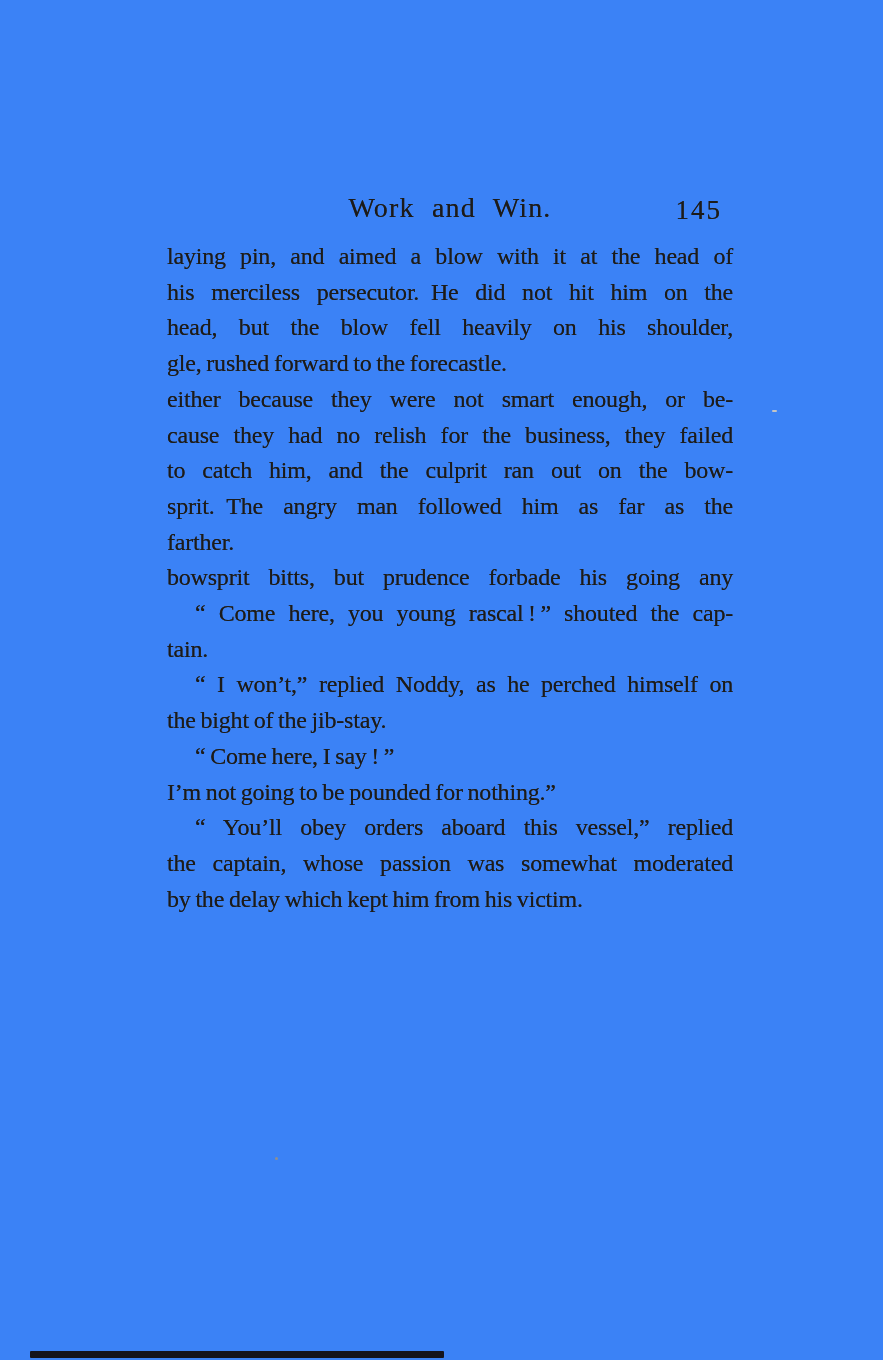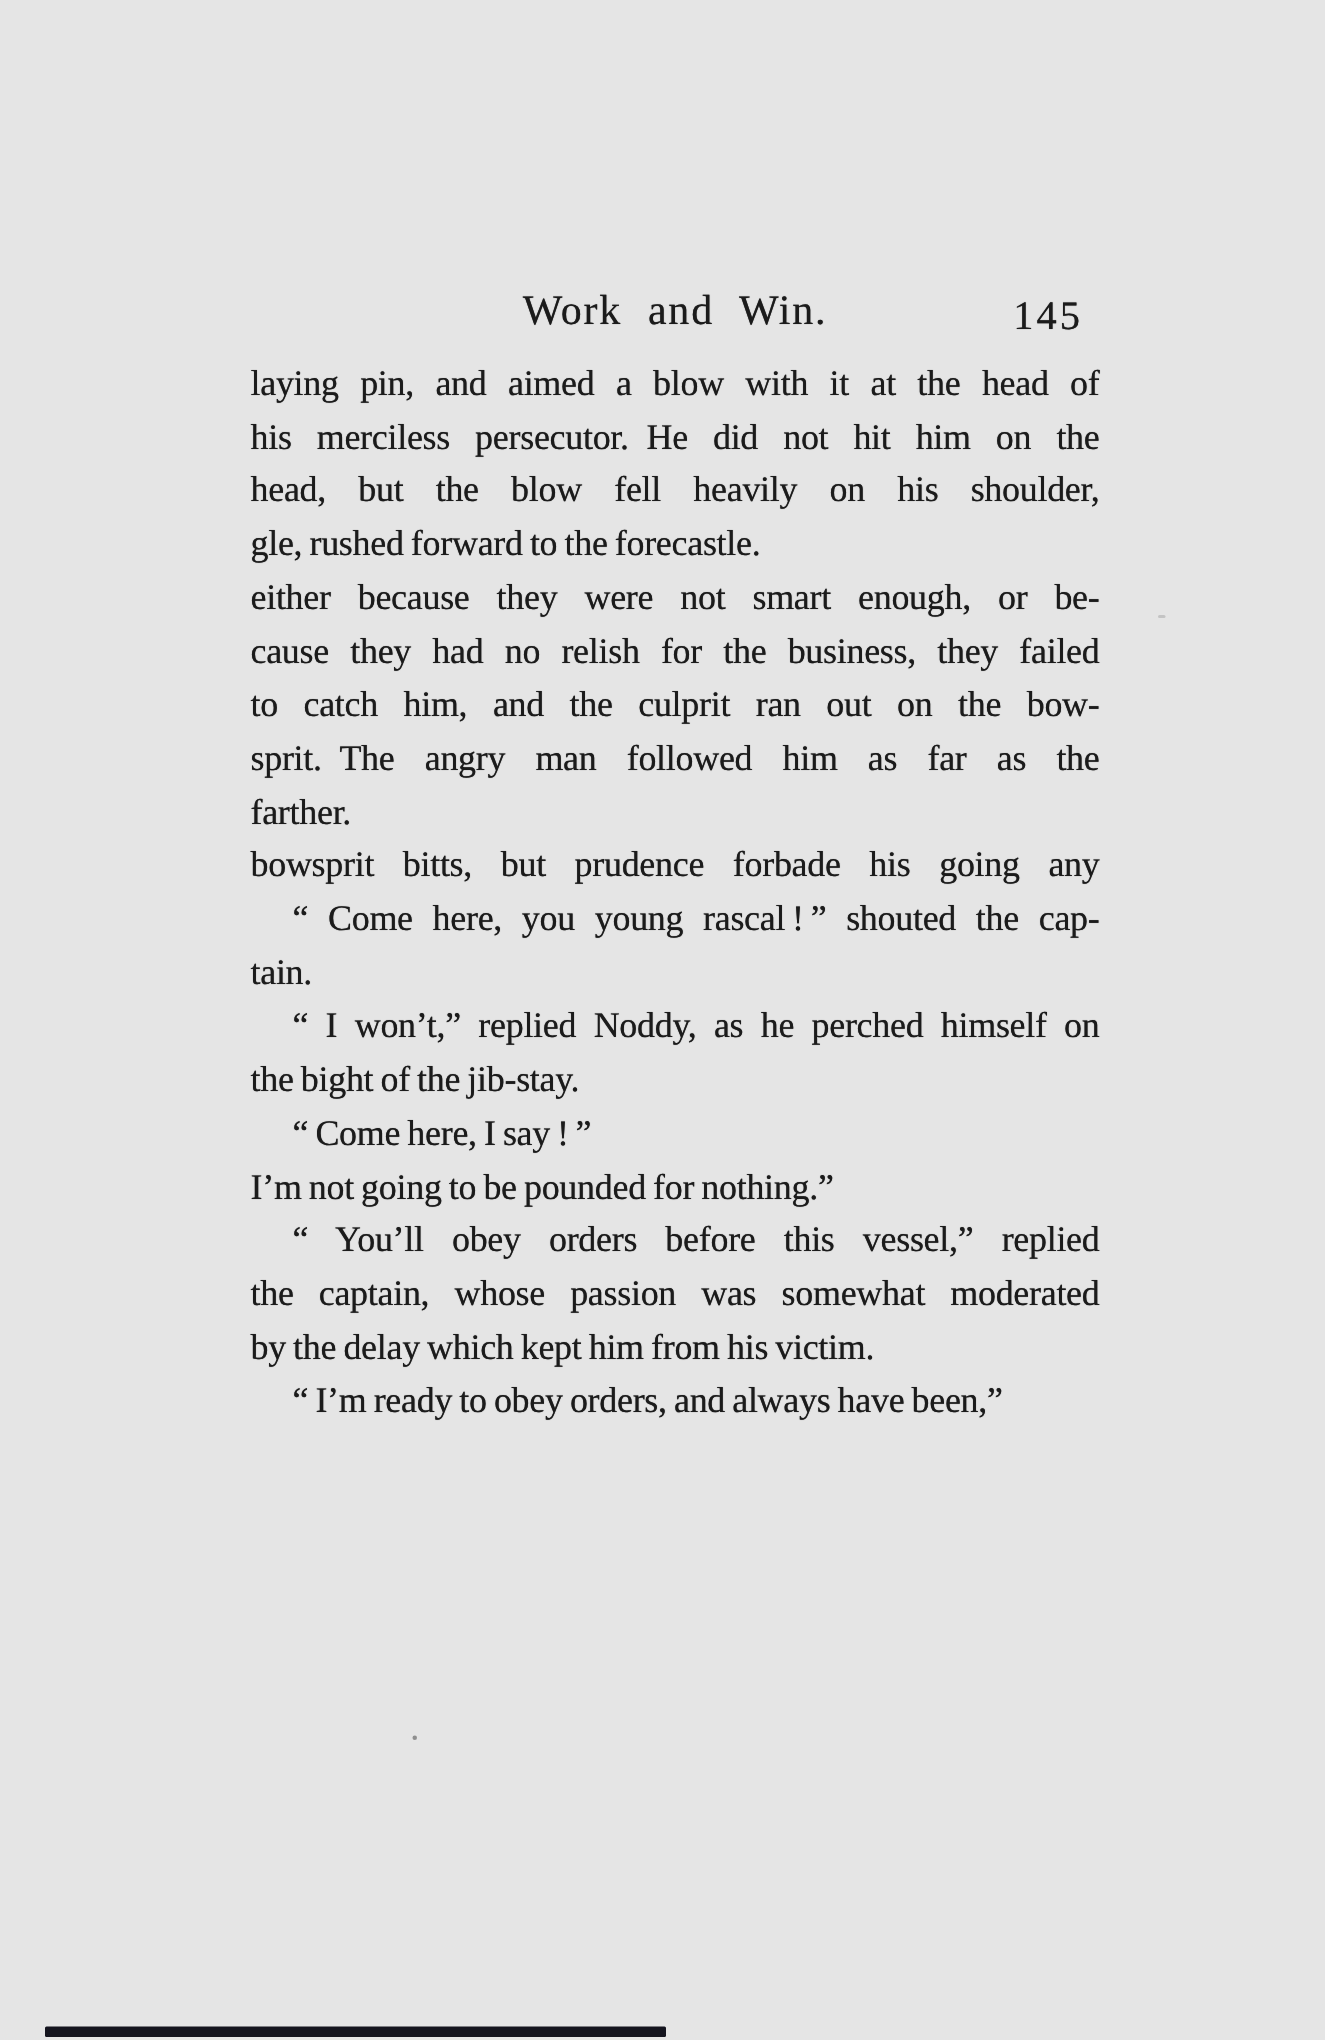--- a/index.html
+++ b/index.html
@@ -11,21 +11,21 @@
     height: 1360px;
     position: relative;
     background: #ffffff;
     overflow: hidden;
     font-family: "Liberation Serif", "DejaVu Serif", serif;
     color: #1b1b1b;
   }
   .page {
     position: absolute;
     inset: 0;
-    background: #e5e5e5;
+    background: #3b82f6;
     padding-left: 24px;
   }
   .running-header {
     position: absolute;
     left: 167px;
     top: 188px;
     width: 566px;
     text-align: center;
     font-size: 28px;
     line-height: 40px;
@@ -126,25 +126,24 @@
     <div class="tline j ind">“ Come here, you young rascal ! ” shouted the cap-</div>
     <div class="tline l">tain.</div>
 
     <div class="tline j ind">“ I won’t,” replied Noddy, as he perched himself on</div>
     <div class="tline l">the bight of the jib-stay.</div>
 
     <div class="tline l ind">“ Come here, I say ! ”</div>
 
     <div class="tline l">I’m not going to be pounded for nothing.”</div>
 
-    <div class="tline j ind">“ You’ll obey orders before this vessel,” replied</div>
+    <div class="tline j ind">“ You’ll obey orders aboard this vessel,” replied</div>
     <div class="tline j">the captain, whose passion was somewhat moderated</div>
     <div class="tline l">by the delay which kept him from his victim.</div>
 
-    <div class="tline l ind">“ I’m ready to obey orders, and always have been,”</div>
 
   </div>
 
   <div class="artifact speck-2"></div>
   <div class="artifact speck-1"></div>
   <div class="artifact scan-bar"></div>
 
 </div>
 
 </body></html>

